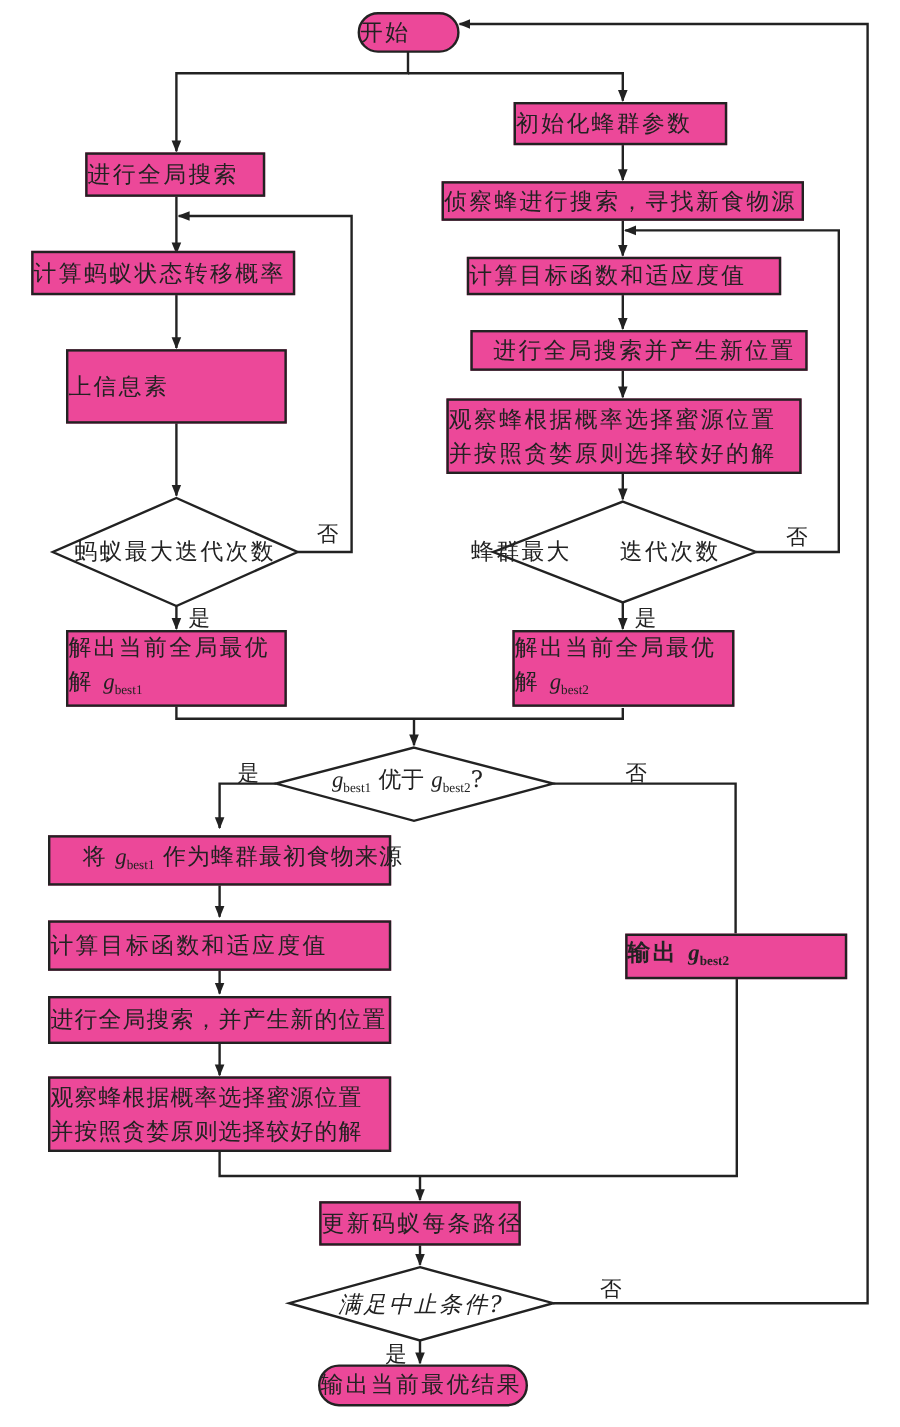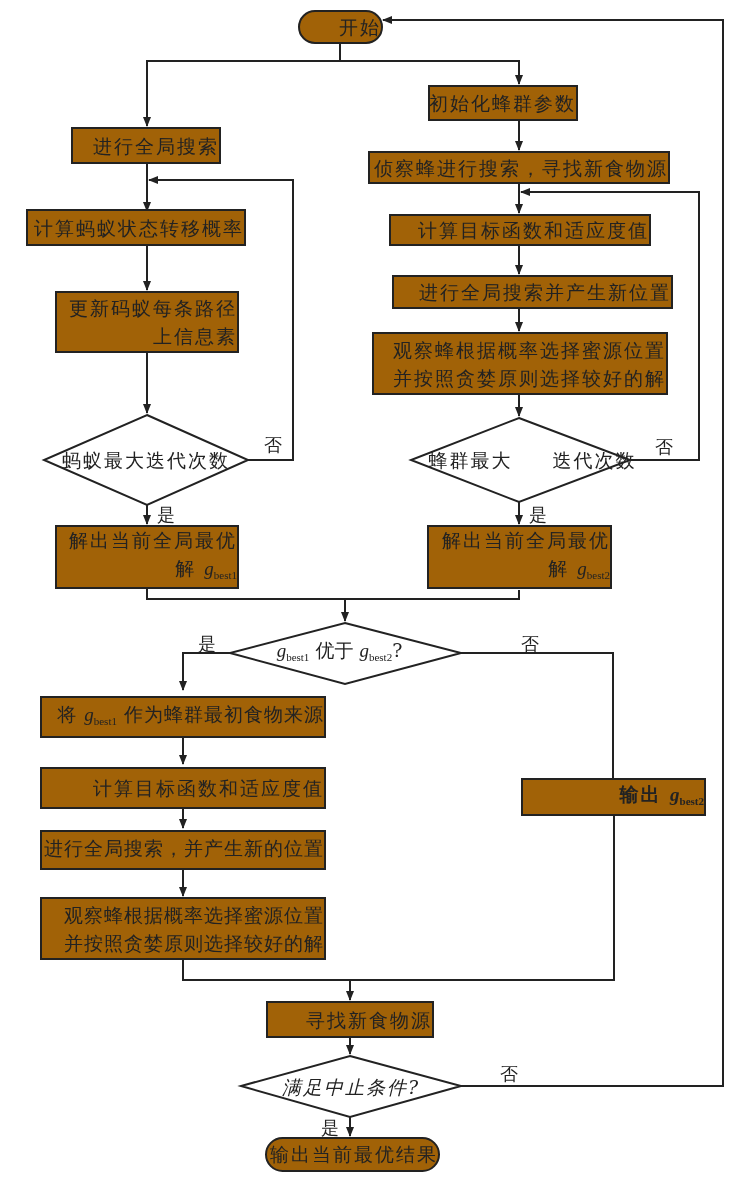--- a/index.html
+++ b/index.html
@@ -1,20 +1,20 @@
 <!DOCTYPE html>
 <html><head>
 <meta charset="utf-8">
 <style>
   html, body { margin: 0; padding: 0; background: #ffffff; }
   body { width: 750px; height: 1189px; position: relative; overflow: hidden;
          font-family: "DejaVu Serif", "Liberation Serif", serif; color: #222; }
   svg.lines { position: absolute; left: 0; top: 0; }
-  .node { position: absolute; box-sizing: border-box; border: 2px solid #222; background: #a16207;
-          display: flex; flex-direction: column; align-items: flex-end; justify-content: center;
+  .node { position: absolute; box-sizing: border-box; border: 2px solid #222; background: #ec4899;
+          display: flex; flex-direction: column; align-items: flex-start; justify-content: center;
           font-size: 19px; line-height: 28px; letter-spacing: 2px; text-align: center; white-space: nowrap; }
   .term { border-radius: 22px; }
   .dtext { position: absolute; display: flex; flex-direction: row; align-items: center; justify-content: center;
            font-size: 19px; line-height: 28px; letter-spacing: 2px; text-align: center; white-space: nowrap; }
   .lbl { position: absolute; font-size: 18px; }
   .g { font-style: italic; font-family: "Liberation Serif", serif; font-size: 19px; letter-spacing: 0; }
   .g sub { font-style: normal; font-size: 11px; vertical-align: -4px; letter-spacing: 0; }
 </style>
 </head>
 <body>
@@ -68,54 +68,53 @@
   <span>开始</span>
 </div>
 
 <div class="node" style="left:71px; top:127px; width:150px; height:37px;">
   <span>进行全局搜索</span>
 </div>
 <div class="node" style="left:26px; top:209px; width:220px; height:37px;">
   <span>计算蚂蚁状态转移概率</span>
 </div>
 <div class="node" style="left:55px; top:291px; width:184px; height:62px;">
-  <span>更新码蚁每条路径</span>
   <span>上信息素</span>
 </div>
 <div class="dtext" style="left:44px; top:415px; width:204px; height:90px;">
   <span>蚂蚁最大</span>
   <span>迭代次数</span>
 </div>
 <span class="lbl" style="left:264px; top:433px;">否</span>
 <span class="lbl" style="left:157px; top:503px;">是</span>
 <div class="node" style="left:55px; top:525px; width:184px; height:64px;">
   <span>解出当前全局最优</span>
   <span>
     <span>解</span>
     <span class="g"><span>g</span><sub>best1</sub></span>
   </span>
 </div>
 
-<div class="node" style="left:428px; top:85px; width:150px; height:36px;">
+<div class="node" style="left:428px; top:85px; width:178px; height:36px;">
   <span>初始化蜂群参数</span>
 </div>
-<div class="node" style="left:368px; top:151px; width:302px; height:33px;padding-left:15px;">
+<div class="node" style="left:368px; top:151px; width:302px; height:33px;">
   <span>侦察蜂进行搜索，寻找新食物源</span>
 </div>
 <div class="node" style="left:389px; top:214px; width:262px; height:32px;">
   <span>计算目标函数和适应度值</span>
 </div>
 <div class="node" style="left:392px; top:275px; width:281px; height:34px;padding-left:17px;">
   <span>进行全局搜索并产生新位置</span>
 </div>
 <div class="node" style="left:372px; top:332px; width:296px; height:63px;">
   <span>观察蜂根据概率选择蜜源位置</span>
   <span>并按照贪婪原则选择较好的解</span>
 </div>
-<div class="dtext" style="left:423px; top:418px; width:219px; height:84px;gap:40px;">
+<div class="dtext" style="left:387px; top:418px; width:219px; height:84px;gap:40px;">
   <span>蜂群最大</span>
   <span>迭代次数</span>
 </div>
 <span class="lbl" style="left:655px; top:435px;">否</span>
 <span class="lbl" style="left:529px; top:503px;">是</span>
 <div class="node" style="left:427px; top:525px; width:185px; height:64px;">
   <span>解出当前全局最优</span>
   <span>
     <span>解</span>
     <span class="g"><span>g</span><sub>best2</sub></span>
@@ -125,47 +124,47 @@
 <div class="dtext" style="left:224px; top:623px; width:231px; height:61px; letter-spacing:0;">
   <span>
     <span class="g"><span>g</span><sub>best1</sub></span>
     <span>优于</span>
     <span class="g"><span>g</span><sub>best2</sub></span><span>?</span>
   </span>
 </div>
 <span class="lbl" style="left:198px; top:632px;">是</span>
 <span class="lbl" style="left:521px; top:632px;">否</span>
 
-<div class="node" style="left:40px; top:696px; width:286px; height:42px; letter-spacing:1px;">
+<div class="node" style="left:40px; top:696px; width:286px; height:42px; letter-spacing:1px;padding-left:27px;">
   <span>
     <span>将</span>
     <span class="g"><span>g</span><sub>best1</sub></span>
     <span>作为蜂群最初食物来源</span>
   </span>
 </div>
 <div class="node" style="left:40px; top:767px; width:286px; height:42px;">
   <span>计算目标函数和适应度值</span>
 </div>
-<div class="node" style="left:40px; top:830px; width:286px; height:40px; letter-spacing:1px;font-family:Liberation Mono, monospace;">
+<div class="node" style="left:40px; top:830px; width:286px; height:40px; letter-spacing:1px;">
   <span>进行全局搜索，并产生新的位置</span>
 </div>
 <div class="node" style="left:40px; top:897px; width:286px; height:63px; letter-spacing:1px;">
   <span>观察蜂根据概率选择蜜源位置</span>
   <span>并按照贪婪原则选择较好的解</span>
 </div>
 
 <div class="node" style="left:521px; top:778px; width:185px; height:38px;font-weight:bold;">
   <span>
     <span>输出</span>
     <span class="g"><span>g</span><sub>best2</sub></span>
   </span>
 </div>
 
 <div class="node" style="left:266px; top:1001px; width:168px; height:37px;">
-  <span>寻找新食物源</span>
+  <span>更新码蚁每条路径</span>
 </div>
 
 <div class="dtext" style="left:241px; top:1056px; width:220px; height:61px;font-style:italic;">
   <span>满足中止条件?</span>
 </div>
 <span class="lbl" style="left:500px; top:1062px;">否</span>
 <span class="lbl" style="left:321px; top:1116px;">是</span>
 
 <div class="node term" style="left:265px; top:1137px; width:175px; height:35px;font-family:Liberation Serif, serif;">
   <span>输出当前最优结果</span>

